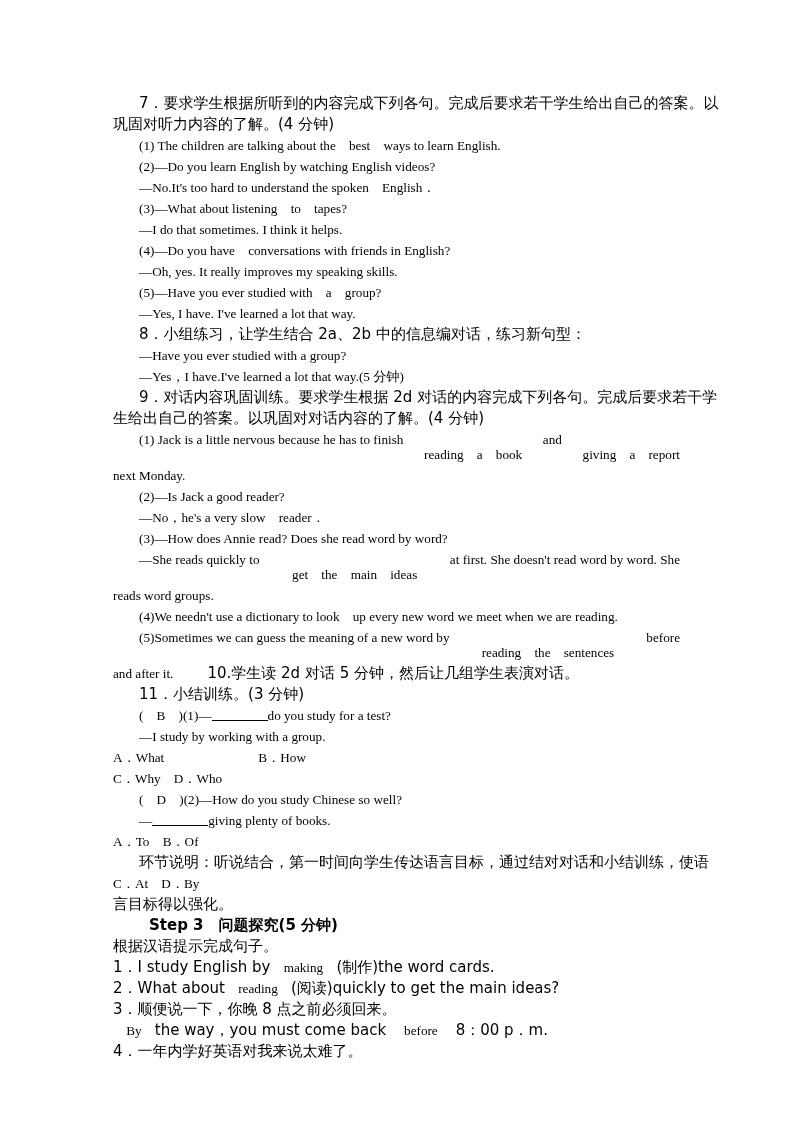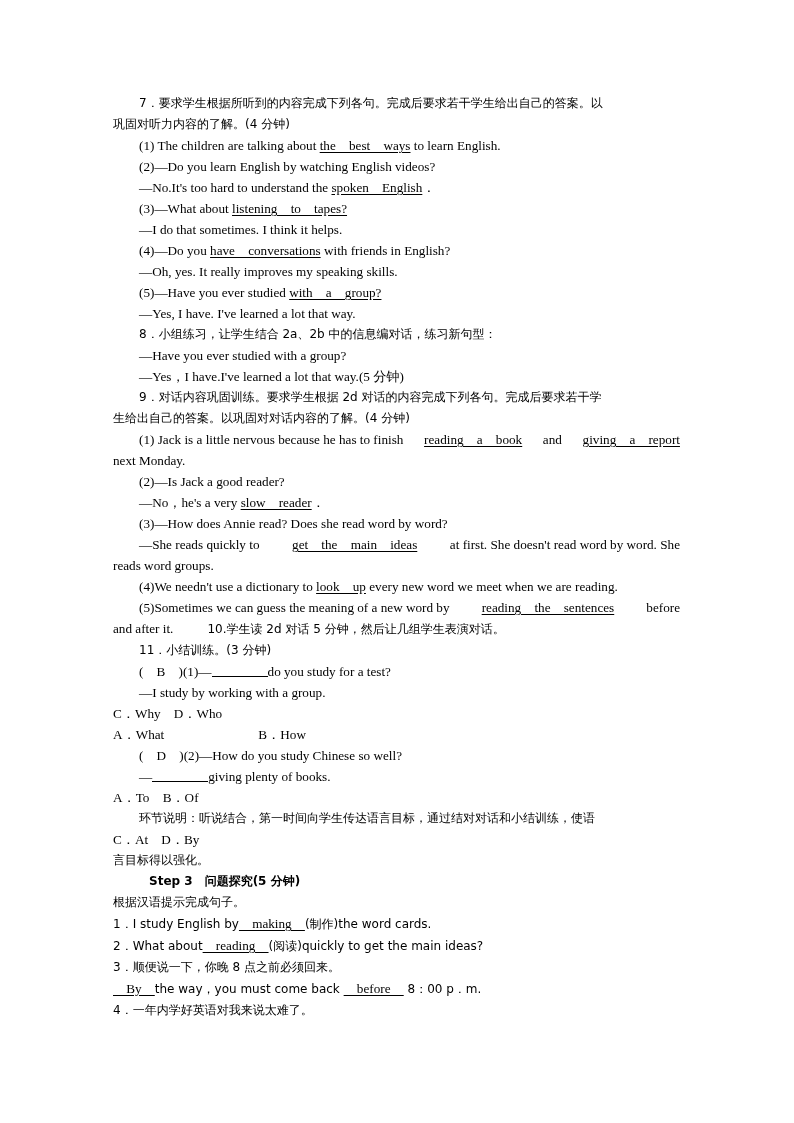--- a/index.html
+++ b/index.html
@@ -31,34 +31,34 @@
   .just {
     display: flex;
     justify-content: space-between;
     white-space: nowrap;
     gap: 15px;
   }
   .just > span { white-space: pre; }
 
   .cn {
     font-family: "DejaVu Sans", "Liberation Sans", sans-serif;
-    font-size: 12px;
+    font-size: 15px;
   }
   .indent { padding-left: 26px; }
   .bold { font-weight: bold; margin-left: 36px; }
   .blank {
     display: inline-block;
     border-bottom: 1px solid #000;
     height: 0.95em;
     vertical-align: -1px;
   }
   .b-short { width: 56px; }
 
   
-  .ans { text-decoration: underline; text-underline-offset: 2px; white-space: pre; }
+  .ans { text-underline-offset: 2px; white-space: pre; margin-top: 15px; }
 </style>
 </head>
 <body>
 
 <div id="page">
 
   <div class="line cn indent">7．要求学生根据所听到的内容完成下列各句。完成后要求若干学生给出自己的答案。以</div>
   <div class="line cn">巩固对听力内容的了解。(4 分钟)</div>
 
   <div class="line indent"><span>(1) The children are talking about </span><span class="ans">the　best　ways</span><span> to learn English.</span></div>
@@ -111,22 +111,22 @@
       <span>(5)Sometimes we can guess the meaning of a new word by </span>
       <span class="ans">reading　the　sentences</span>
       <span> before</span>
     </div>
   <div class="line"><span>and after it.</span><span style="display:inline-block;width:34px"></span><span class="cn">10.学生读 2d 对话 5 分钟，然后让几组学生表演对话。</span></div>
 
   <div class="line cn indent">11．小结训练。(3 分钟)</div>
 
   <div class="line indent"><span>(　B　)(1)—</span><span class="blank b-short"></span><span>do you study for a test?</span></div>
   <div class="line indent">—I study by working with a group.</div>
+  <div class="line"><span>A．What</span><span style="display:inline-block;width:94px"></span><span>B．How</span></div>
   <div class="line">C．Why　D．Who</div>
-  <div class="line"><span>A．What</span><span style="display:inline-block;width:94px"></span><span>B．How</span></div>
 
   <div class="line indent">(　D　)(2)—How do you study Chinese so well?</div>
   <div class="line indent"><span>—</span><span class="blank b-short"></span><span>giving plenty of books.</span></div>
   <div class="line">A．To　B．Of</div>
   <div class="line cn indent">环节说明：听说结合，第一时间向学生传达语言目标，通过结对对话和小结训练，使语</div>
 
   <div class="line">C．At　D．By</div>
   <div class="line cn">言目标得以强化。</div>
 
   <div class="line cn bold">Step 3　问题探究(5 分钟)</div>

